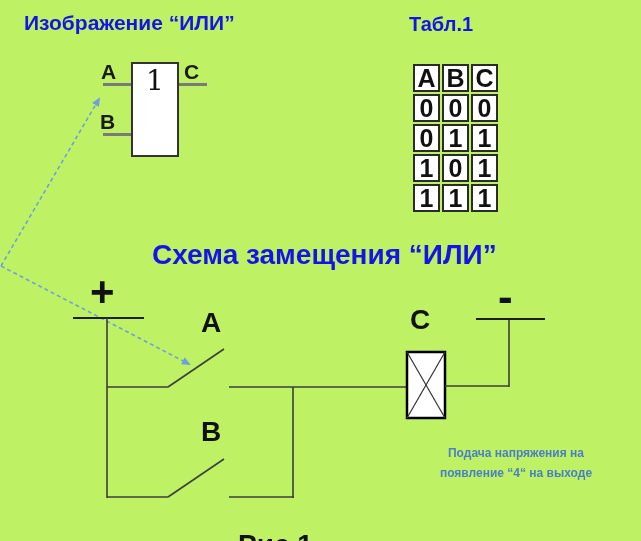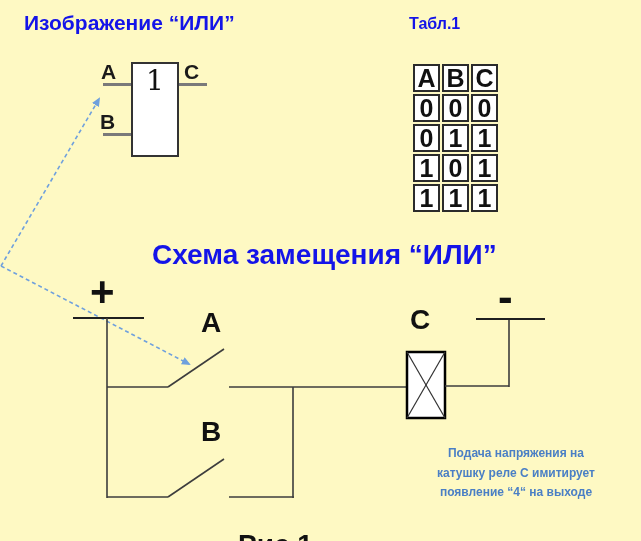--- a/index.html
+++ b/index.html
@@ -1,23 +1,23 @@
 <!DOCTYPE html>
 <html style="--title-blue: #1414e8; --note-blue: #4a7fc5; --arrow-blue: #6fa0dd;"><head>
 <meta charset="utf-8">
 <style>
   html,body{margin:0;padding:0;background:#fff;}
   .canvas{
-    position:relative;width:641px;height:541px;background:#fef9c3;overflow:hidden;
+    position:relative;width:641px;height:541px;background:#bef264;overflow:hidden;
     font-family:"Liberation Sans",sans-serif;
   }
   .abs{position:absolute;white-space:nowrap;}
   .blue-title{color:var(--title-blue);font-weight:700;}
   .t-gate{left:24px;top:10px;font-size:21px;line-height:26px;}
-  .t-table{left:409px;top:11px;font-size:16px;line-height:26px;}
+  .t-table{left:409px;top:11px;font-size:20px;line-height:26px;}
   .t-circuit{left:152px;top:241px;font-size:28px;line-height:27px;}
 
   
   .gate-box{left:131px;top:62px;width:44px;height:91px;border:2px solid #333;background:#fff;}
   .gate-symbol{left:131px;top:66px;width:48px;text-align:center;
                font-family:"DejaVu Serif",serif;font-size:28px;line-height:30px;color:#111;}
   .gate-label{font-size:21px;line-height:20px;font-weight:700;color:#1a1a1a;}
   .g-a{left:101px;top:62px;}
   .g-b{left:100px;top:112px;}
   .g-c{left:184px;top:62px;}
@@ -136,19 +136,18 @@
   </svg>
 
   <div class="abs l-plus">+</div>
   <div class="abs l-minus">-</div>
   <div class="abs big-label l-a">А</div>
   <div class="abs big-label l-b">В</div>
   <div class="abs big-label l-c">С</div>
 
   <div class="abs note">
     <div>Подача напряжения на</div>
-    <div>катушку реле С имитирует</div>
     <div>появление “4“ на выходе</div>
   </div>
 
   <div class="abs caption">Рис.1</div>
 
 </div>
 
 </body></html>

